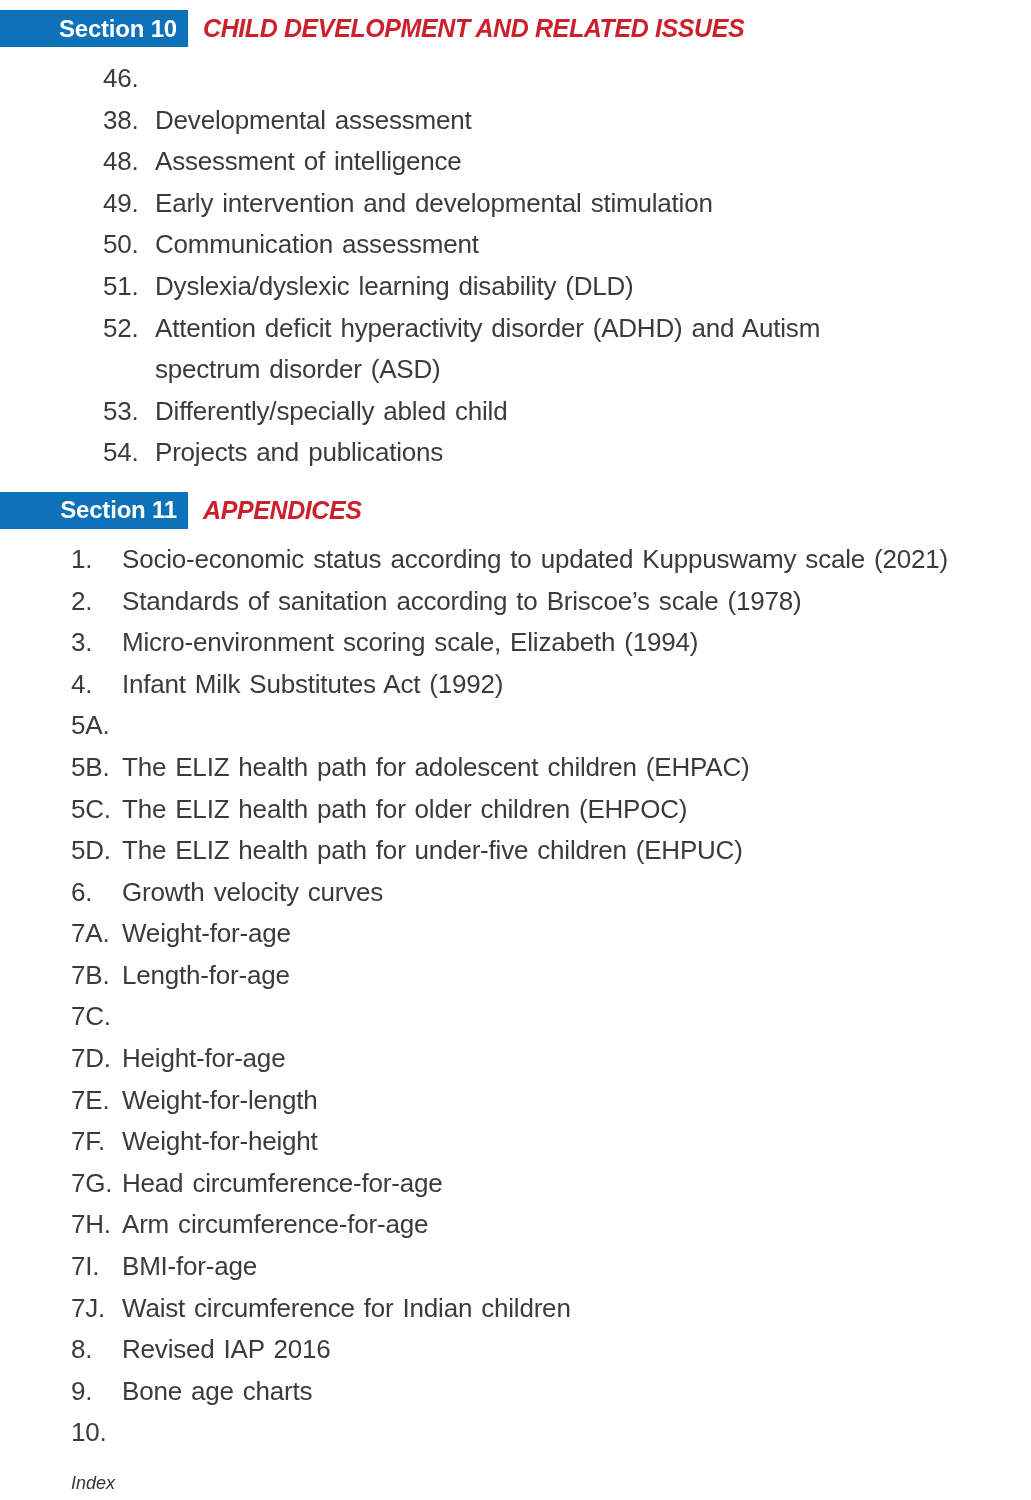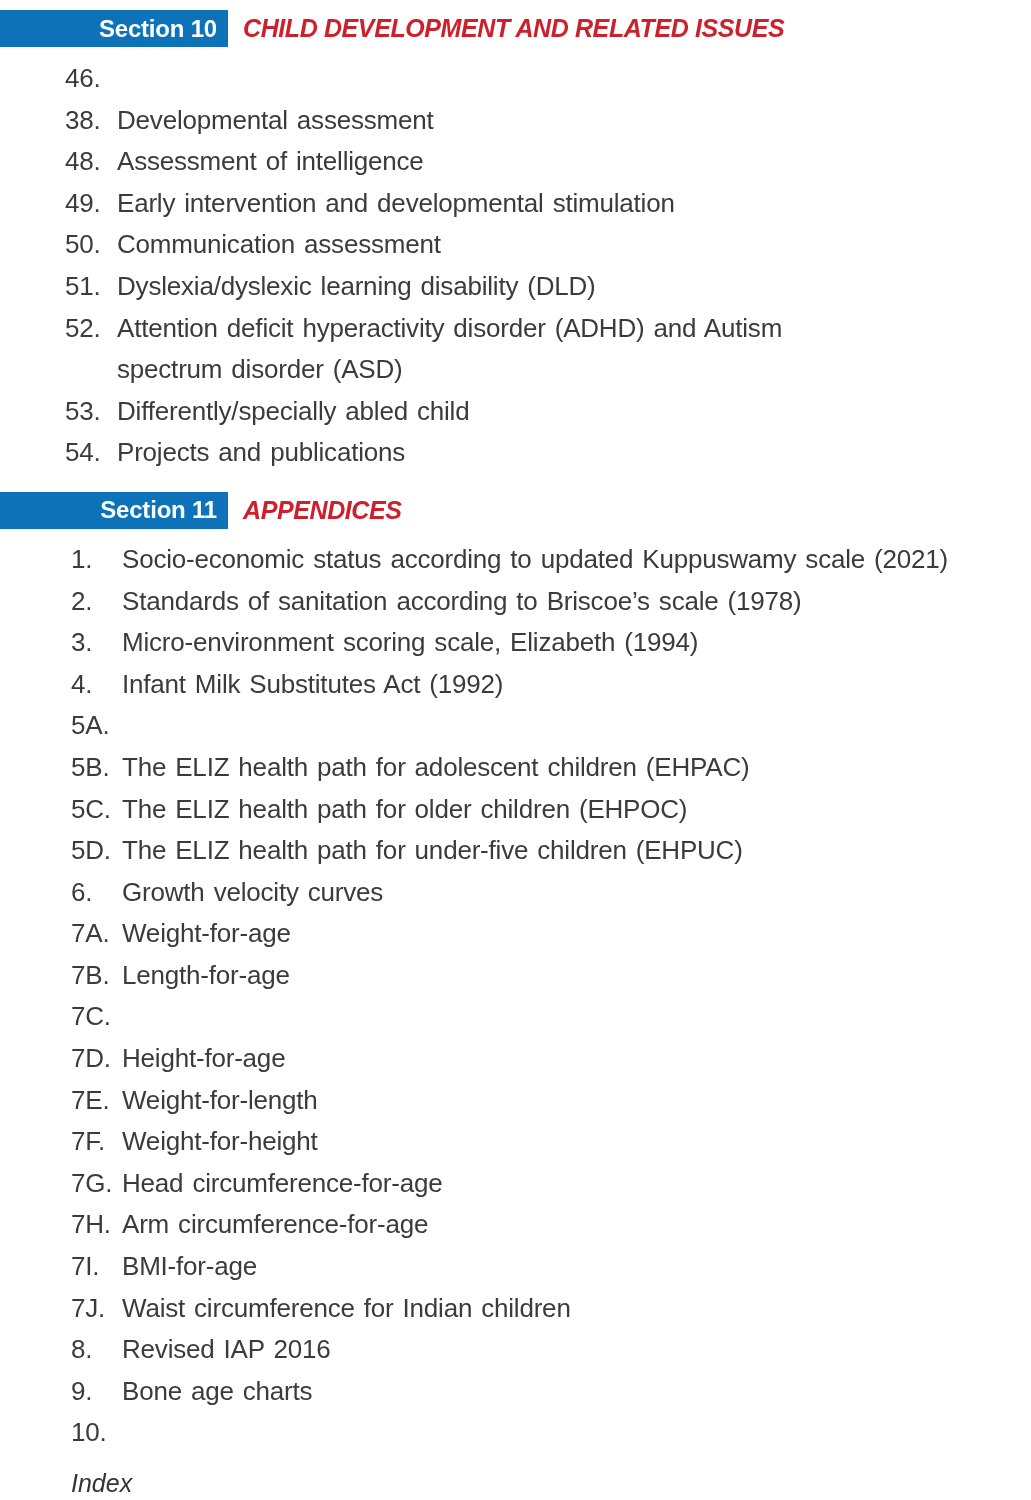--- a/index.html
+++ b/index.html
@@ -25,21 +25,21 @@
   }
   .section-header.first { margin-bottom: 11px; }
   .section-header.second { margin-top: 18px; margin-bottom: 10px; }
 
   .section-badge {
     background: var(--blue);
     color: #ffffff;
     font-weight: bold;
     font-size: 24px;
     letter-spacing: -0.2px;
-    width: 228px;
+    width: 188px;
     height: 37px;
     display: flex;
     align-items: center;
     justify-content: flex-end;
     padding-right: 11px;
     flex: 0 0 auto;
   }
   .section-title {
     color: var(--red);
     font-weight: bold;
@@ -54,30 +54,30 @@
   .toc-row {
     display: flex;
     font-size: 26px;
     line-height: 41.6px;
     letter-spacing: -0.2px;
     word-spacing: 2px;
   }
   .toc-num { flex: 0 0 auto; }
   .toc-text { white-space: pre-line; }
 
-  .sec10 .toc-row { padding-left: 65px; }
+  .sec10 .toc-row { padding-left: 103px; }
   .sec10 .toc-num { width: 52px; }
 
   .sec11 .toc-row { padding-left: 71px; }
   .sec11 .toc-num { width: 51px; }
 
   .index-label {
     margin: 14px 0 0 71px;
     font-style: italic;
-    font-size: 25px;
+    font-size: 18px;
     line-height: 30px;
     color: #333333;
   }
 </style>
 </head>
 <body>
 
 <div class="page">
 
   <div class="section-header first">

